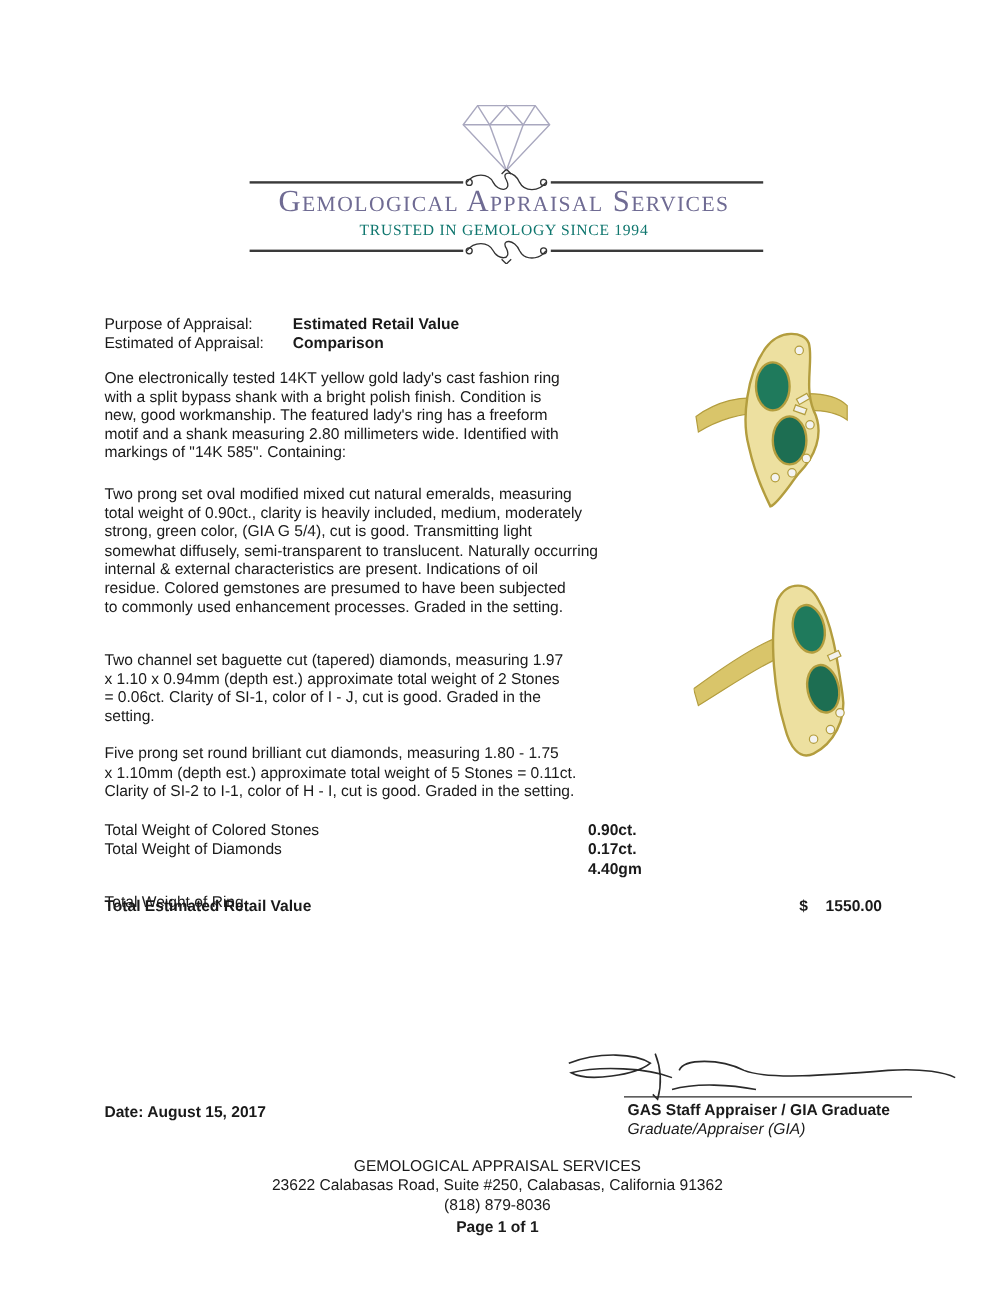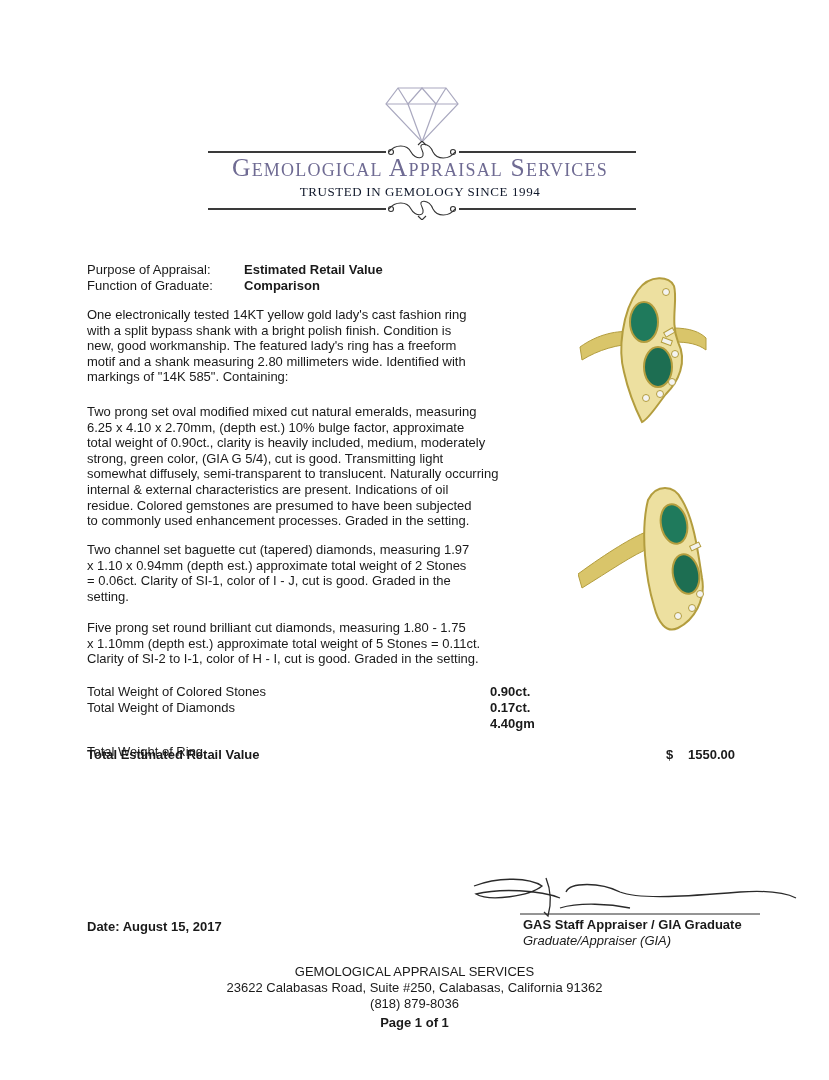--- a/index.html
+++ b/index.html
@@ -13,21 +13,21 @@
     .rule { height: 2px; background: #3a3a3a; }
     .ornament { width: 74px; height: 22px; }
     .brand-title {
       left: 200px; width: 440px; top: 153px; text-align: center;
       font-family: "Liberation Serif", serif; font-size: 25.5px; letter-spacing: 1.2px;
       color: #6f6b93; font-variant: small-caps; white-space: nowrap;
     }
     .brand-sub {
       left: 200px; width: 440px; top: 184px; text-align: center;
       font-family: "Liberation Serif", serif; font-size: 13px; letter-spacing: 0.6px;
-      color: #0f172a; white-space: nowrap;
+      color: #0f766e; white-space: nowrap;
     }
     
     .txt { font-size: 13px; line-height: 15.6px; white-space: nowrap; }
     .bold { font-weight: bold; }
     .para { left: 87px; width: 450px; font-size: 13px; line-height: 15.6px; }
     .para div { white-space: nowrap; }
     .label-col { left: 87px; }
     .value-col { left: 244px; }
     .weights-val { left: 490px; width: 45px; text-align: left; }
     
@@ -76,34 +76,33 @@
       <circle cx="6" cy="11" r="2.5"></circle>
         <circle cx="68" cy="11" r="2.5"></circle>
       <path d="M33,18 L37,22 L41,18"></path>
     </g>
   </svg>
 </div>
 <div class="abs rule" style="left:459px; top:208px; width:177px;"></div>
 
 <div class="abs txt label-col" style="top:262px;">Purpose of Appraisal:</div>
 <div class="abs txt bold value-col" style="top:262px;">Estimated Retail Value</div>
-<div class="abs txt label-col" style="top:278px;">Function of Graduate:</div>
+<div class="abs txt label-col" style="top:278px;">Estimated of Appraisal:</div>
 <div class="abs txt bold value-col" style="top:278px;">Comparison</div>
 
 <div class="abs para" style="top:307px;">
   <div>One electronically tested 14KT yellow gold lady's cast fashion ring</div>
   <div>with a split bypass shank with a bright polish finish. Condition is</div>
   <div>new, good workmanship. The featured lady's ring has a freeform</div>
   <div>motif and a shank measuring 2.80 millimeters wide. Identified with</div>
   <div>markings of "14K 585".  Containing:</div>
 </div>
 
 <div class="abs para" style="top:404px;">
   <div>Two prong set oval modified mixed cut natural emeralds, measuring</div>
-  <div>6.25 x 4.10 x 2.70mm, (depth est.) 10% bulge factor, approximate</div>
   <div>total weight of 0.90ct., clarity is heavily included, medium, moderately</div>
   <div>strong, green color, (GIA G 5/4), cut is good. Transmitting light</div>
   <div>somewhat diffusely, semi-transparent to translucent. Naturally occurring</div>
   <div>internal &amp; external characteristics are present. Indications of oil</div>
   <div>residue. Colored gemstones are presumed to have been subjected</div>
   <div>to commonly used enhancement processes. Graded in the setting.</div>
 </div>
 
 <div class="abs para" style="top:542px;">
   <div>Two channel set baguette cut (tapered) diamonds, measuring 1.97</div>

